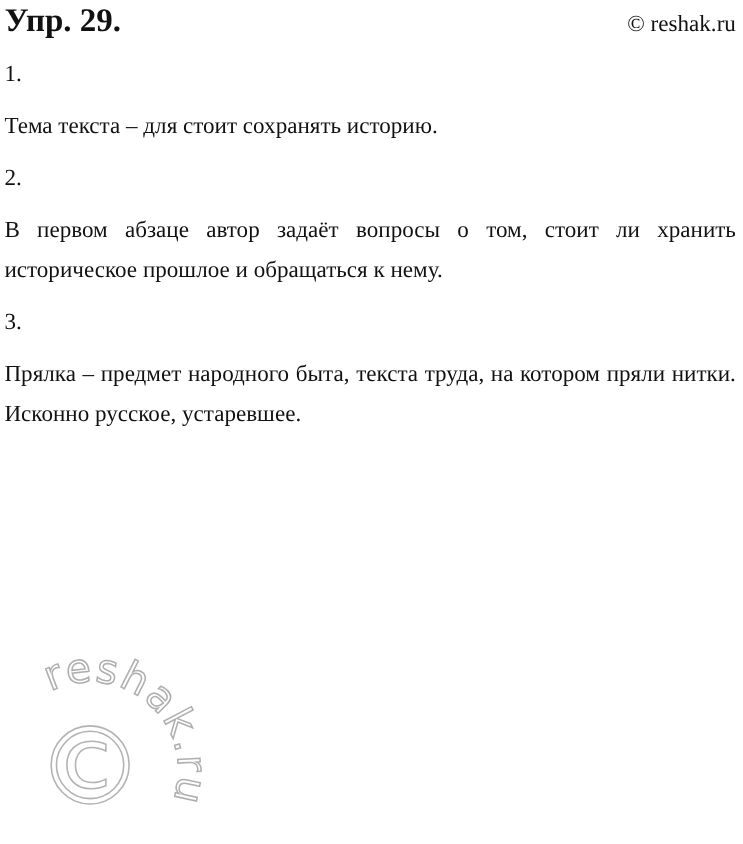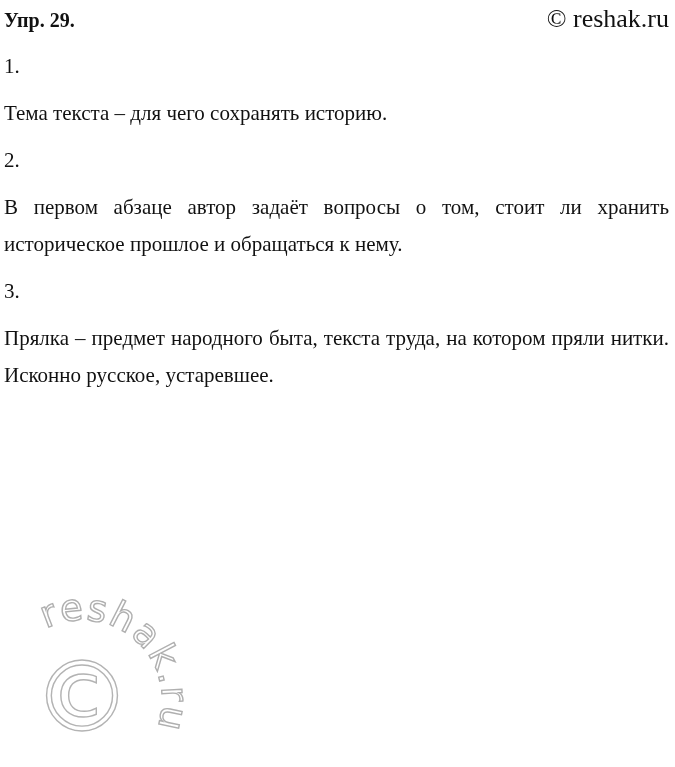--- a/index.html
+++ b/index.html
@@ -25,24 +25,24 @@
   }
   .header-row {
     display: flex;
     justify-content: space-between;
     align-items: baseline;
     line-height: 36px;
     margin-bottom: 10px;
   }
   .exercise-title {
     font-weight: bold;
-    font-size: 20px;
+    font-size: 30px;
   }
   .copyright {
-    font-size: 26px;
+    font-size: 21px;
   }
   .section-number {
     font-size: 21px;
     line-height: 37px;
     margin: 0 0 10px 0;
   }
   .para {
     font-size: 21px;
     line-height: 37px;
     margin: 0 0 10px 0;
@@ -64,21 +64,21 @@
 <body>
 
 <div class="page">
 
   <div class="header-row">
     <span class="exercise-title">Упр. 29.</span>
     <span class="copyright">© reshak.ru</span>
   </div>
 
   <div class="section-number">1.</div>
-  <p class="para">Тема текста – для чего сохранять историю.</p>
+  <p class="para">Тема текста – для стоит сохранять историю.</p>
 
   <div class="section-number">2.</div>
   <p class="para">В первом абзаце автор задаёт вопросы о том, стоит ли хранить историческое прошлое и обращаться к нему.</p>
 
   <div class="section-number">3.</div>
   <p class="para">Прялка – предмет народного быта, текста труда, на котором пряли нитки. Исконно русское, устаревшее.</p>
 
 </div>
 
 <svg class="watermark" width="240" height="220" viewBox="0 0 240 220" aria-hidden="true">

